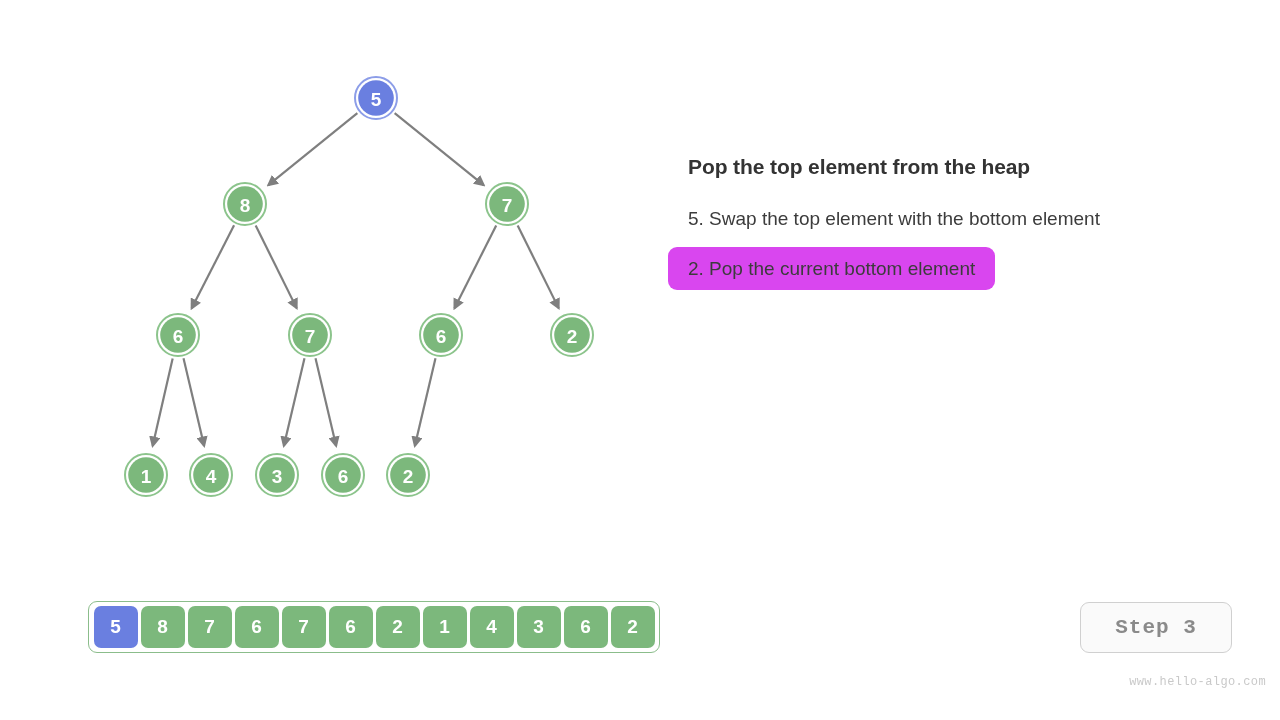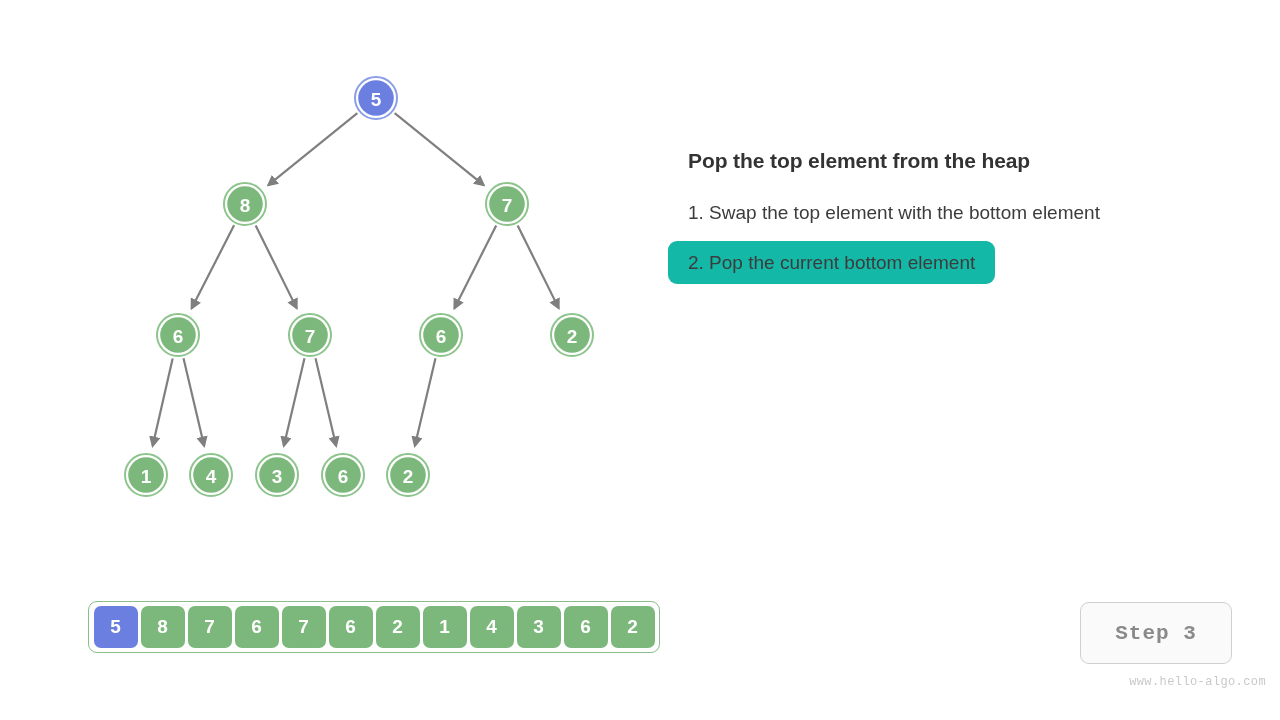--- a/index.html
+++ b/index.html
@@ -43,21 +43,21 @@
   .edge-line {
     stroke: #7f7f7f;
     stroke-width: 2.2;
     fill: none;
   }
 
   
   #panel {
     position: absolute;
     left: 688px;
-    top: 148px;
+    top: 154px;
     width: 560px;
   }
   #panel-title {
     font-size: 21px;
     font-weight: 700;
     color: #333333;
     letter-spacing: -0.1px;
     margin: 0 0 18px 0;
     line-height: 1.2;
   }
@@ -108,21 +108,21 @@
     color: #ffffff;
     box-sizing: border-box;
   }
 
   
   #step-badge {
     position: absolute;
     left: 1080px;
     top: 602px;
     width: 152px;
-    height: 62px;
+    height: 51px;
     border: 1.3px solid #d0d0d0;
     border-radius: 9px;
     background: #fafafa;
     display: flex;
     align-items: center;
     justify-content: center;
     font-family: "Liberation Mono", "DejaVu Sans Mono", monospace;
     font-size: 21px;
     font-weight: 700;
     color: #8a8a8a;
@@ -225,22 +225,22 @@
           <circle cx="408" cy="475" r="21" class="node-circle-outer" stroke="#8cc48c"></circle>
           <circle cx="408" cy="475" r="17.8" fill="#7cb87c"></circle>
           <text x="408" y="476" class="node-label">2</text>
         </g>
       </g>
   </svg>
 
   <div id="panel">
     <div id="panel-title" style="color: rgb(51, 51, 51);">Pop the top element from the heap</div>
     <div id="panel-steps">
-        <div class="panel-step">1. Swap the top element with the bottom element</div>
-        <div class="panel-step active" style="background: #14b8a6;">2. Pop the current bottom element</div>
+        <div class="panel-step">5. Swap the top element with the bottom element</div>
+        <div class="panel-step active" style="background: #d946ef;">2. Pop the current bottom element</div>
       </div>
   </div>
 
   <div id="array-wrap" style="border-color: rgb(139, 189, 139);">
       <div class="array-cell" style="background: rgb(106, 127, 224);">5</div>
       <div class="array-cell" style="background: rgb(124, 184, 124);">8</div>
       <div class="array-cell" style="background: rgb(124, 184, 124);">7</div>
       <div class="array-cell" style="background: rgb(124, 184, 124);">6</div>
       <div class="array-cell" style="background: rgb(124, 184, 124);">7</div>
       <div class="array-cell" style="background: rgb(124, 184, 124);">6</div>

